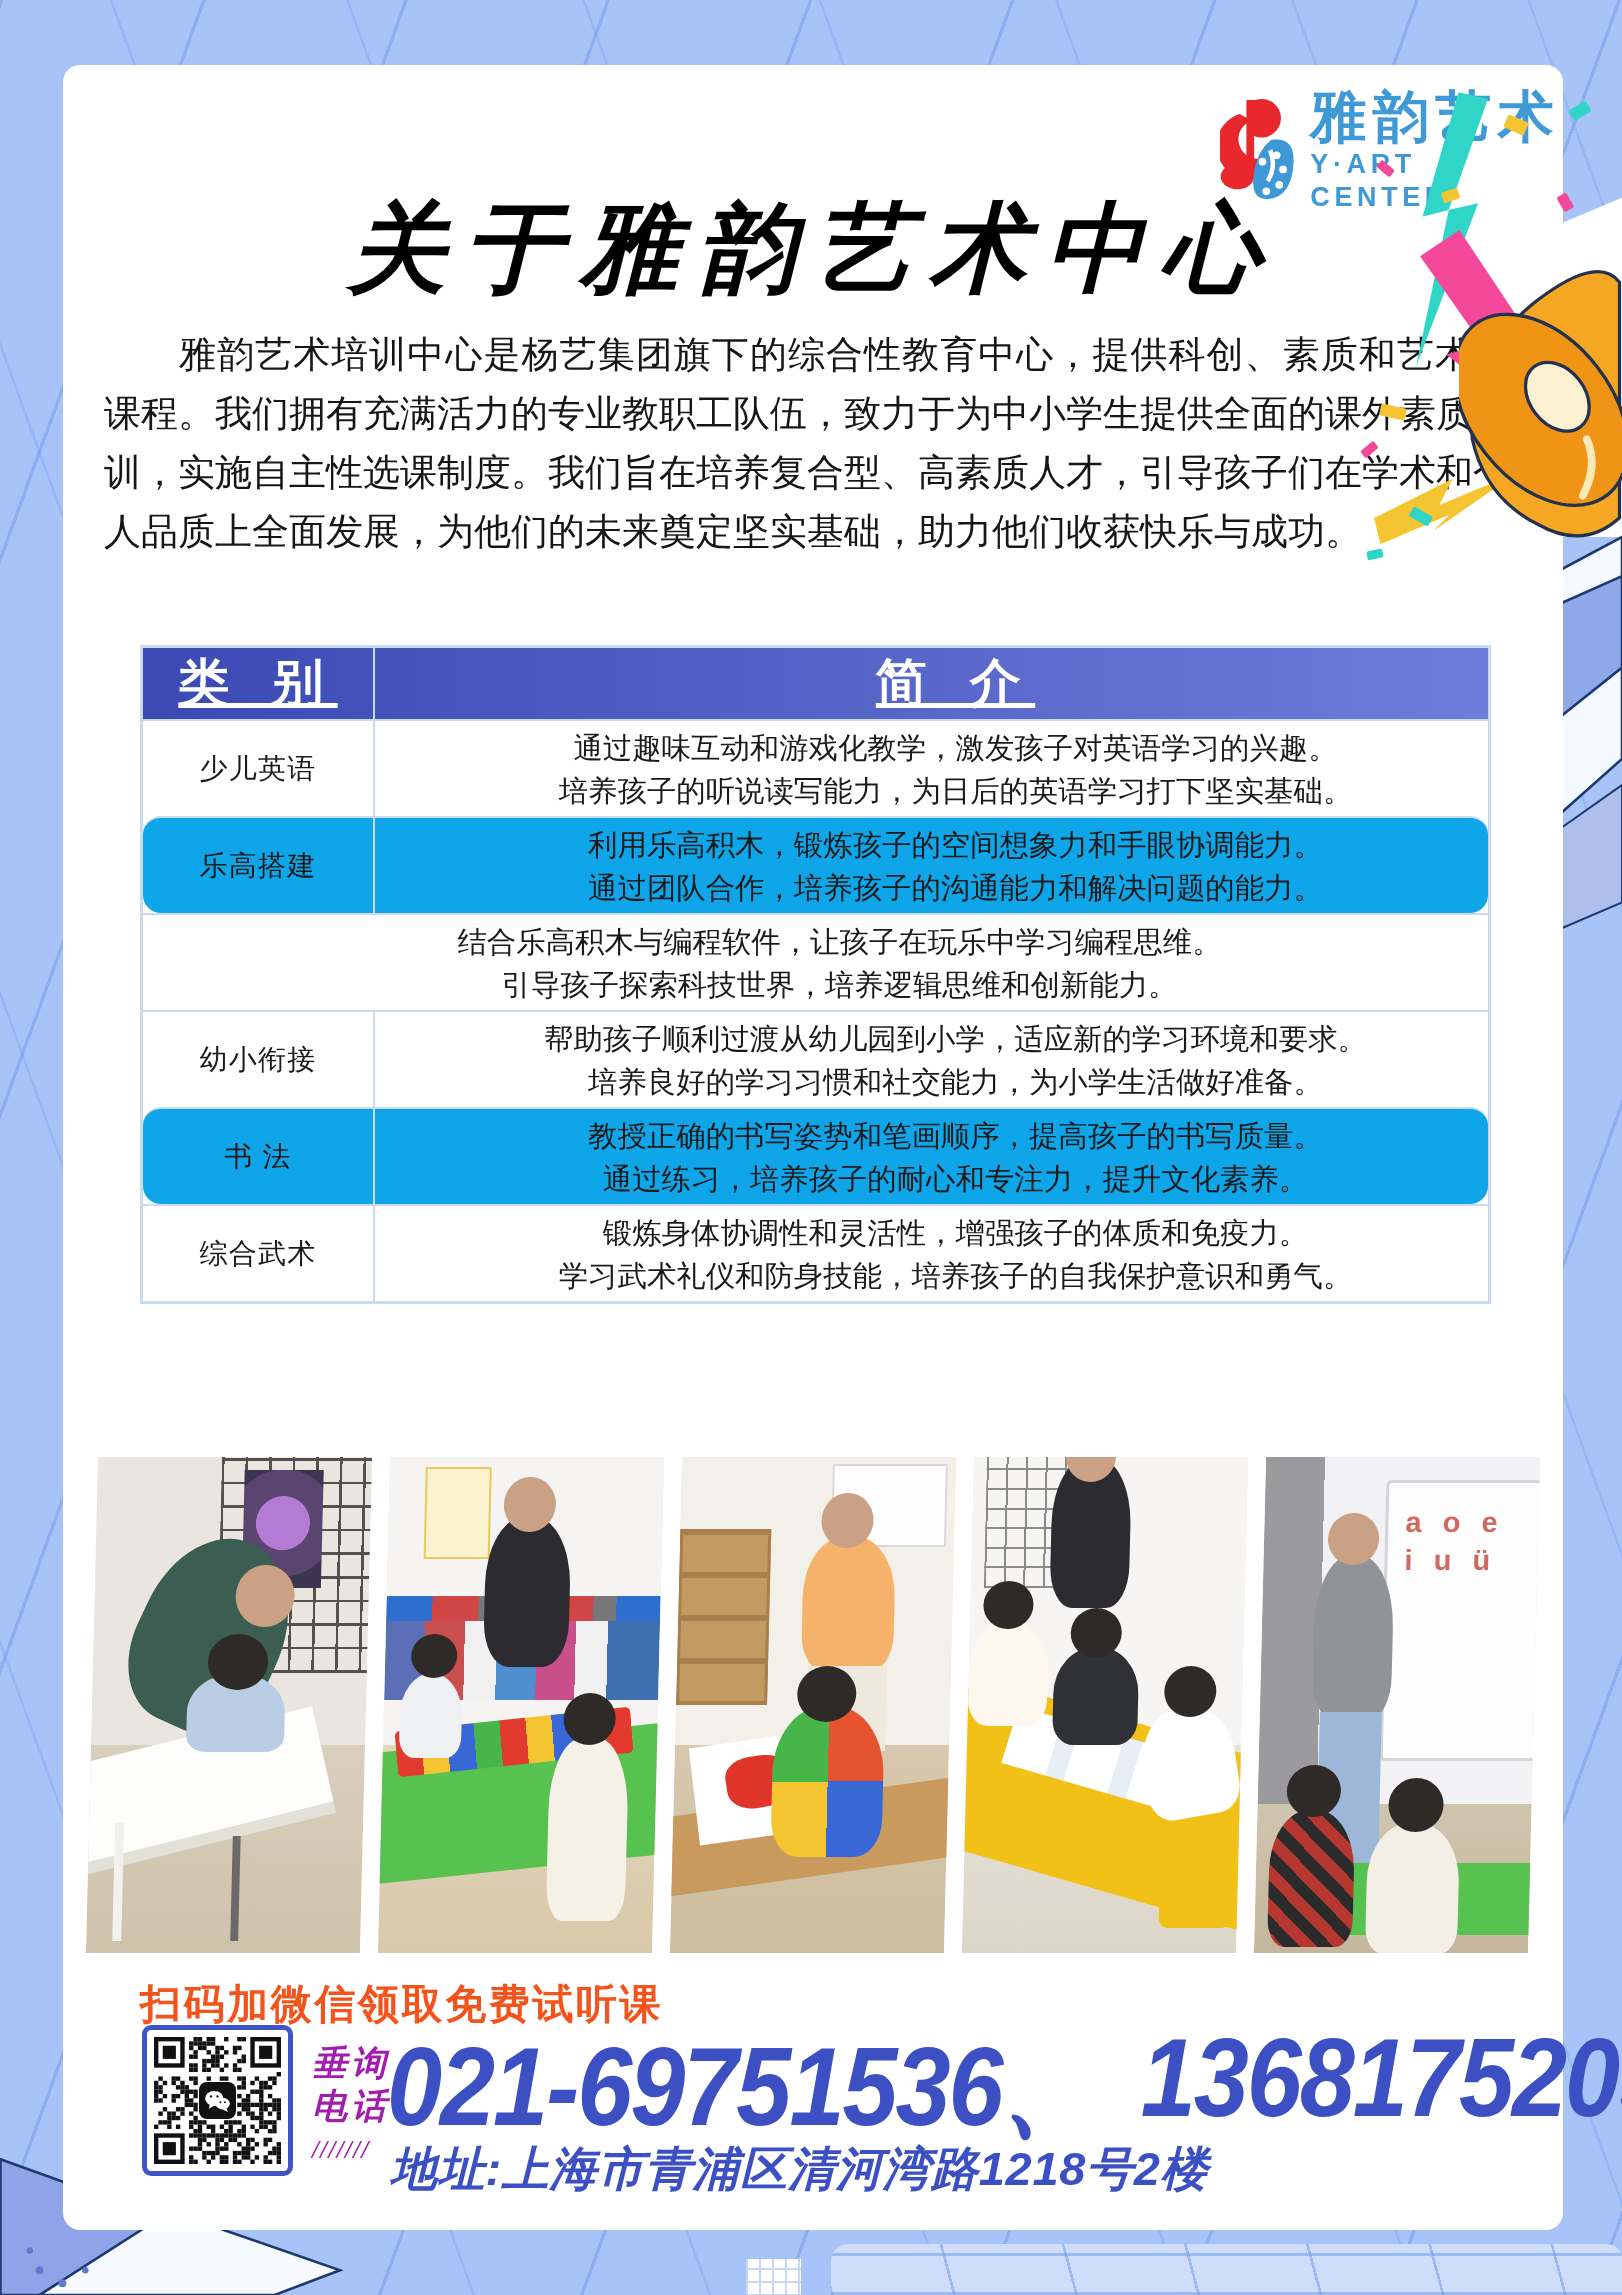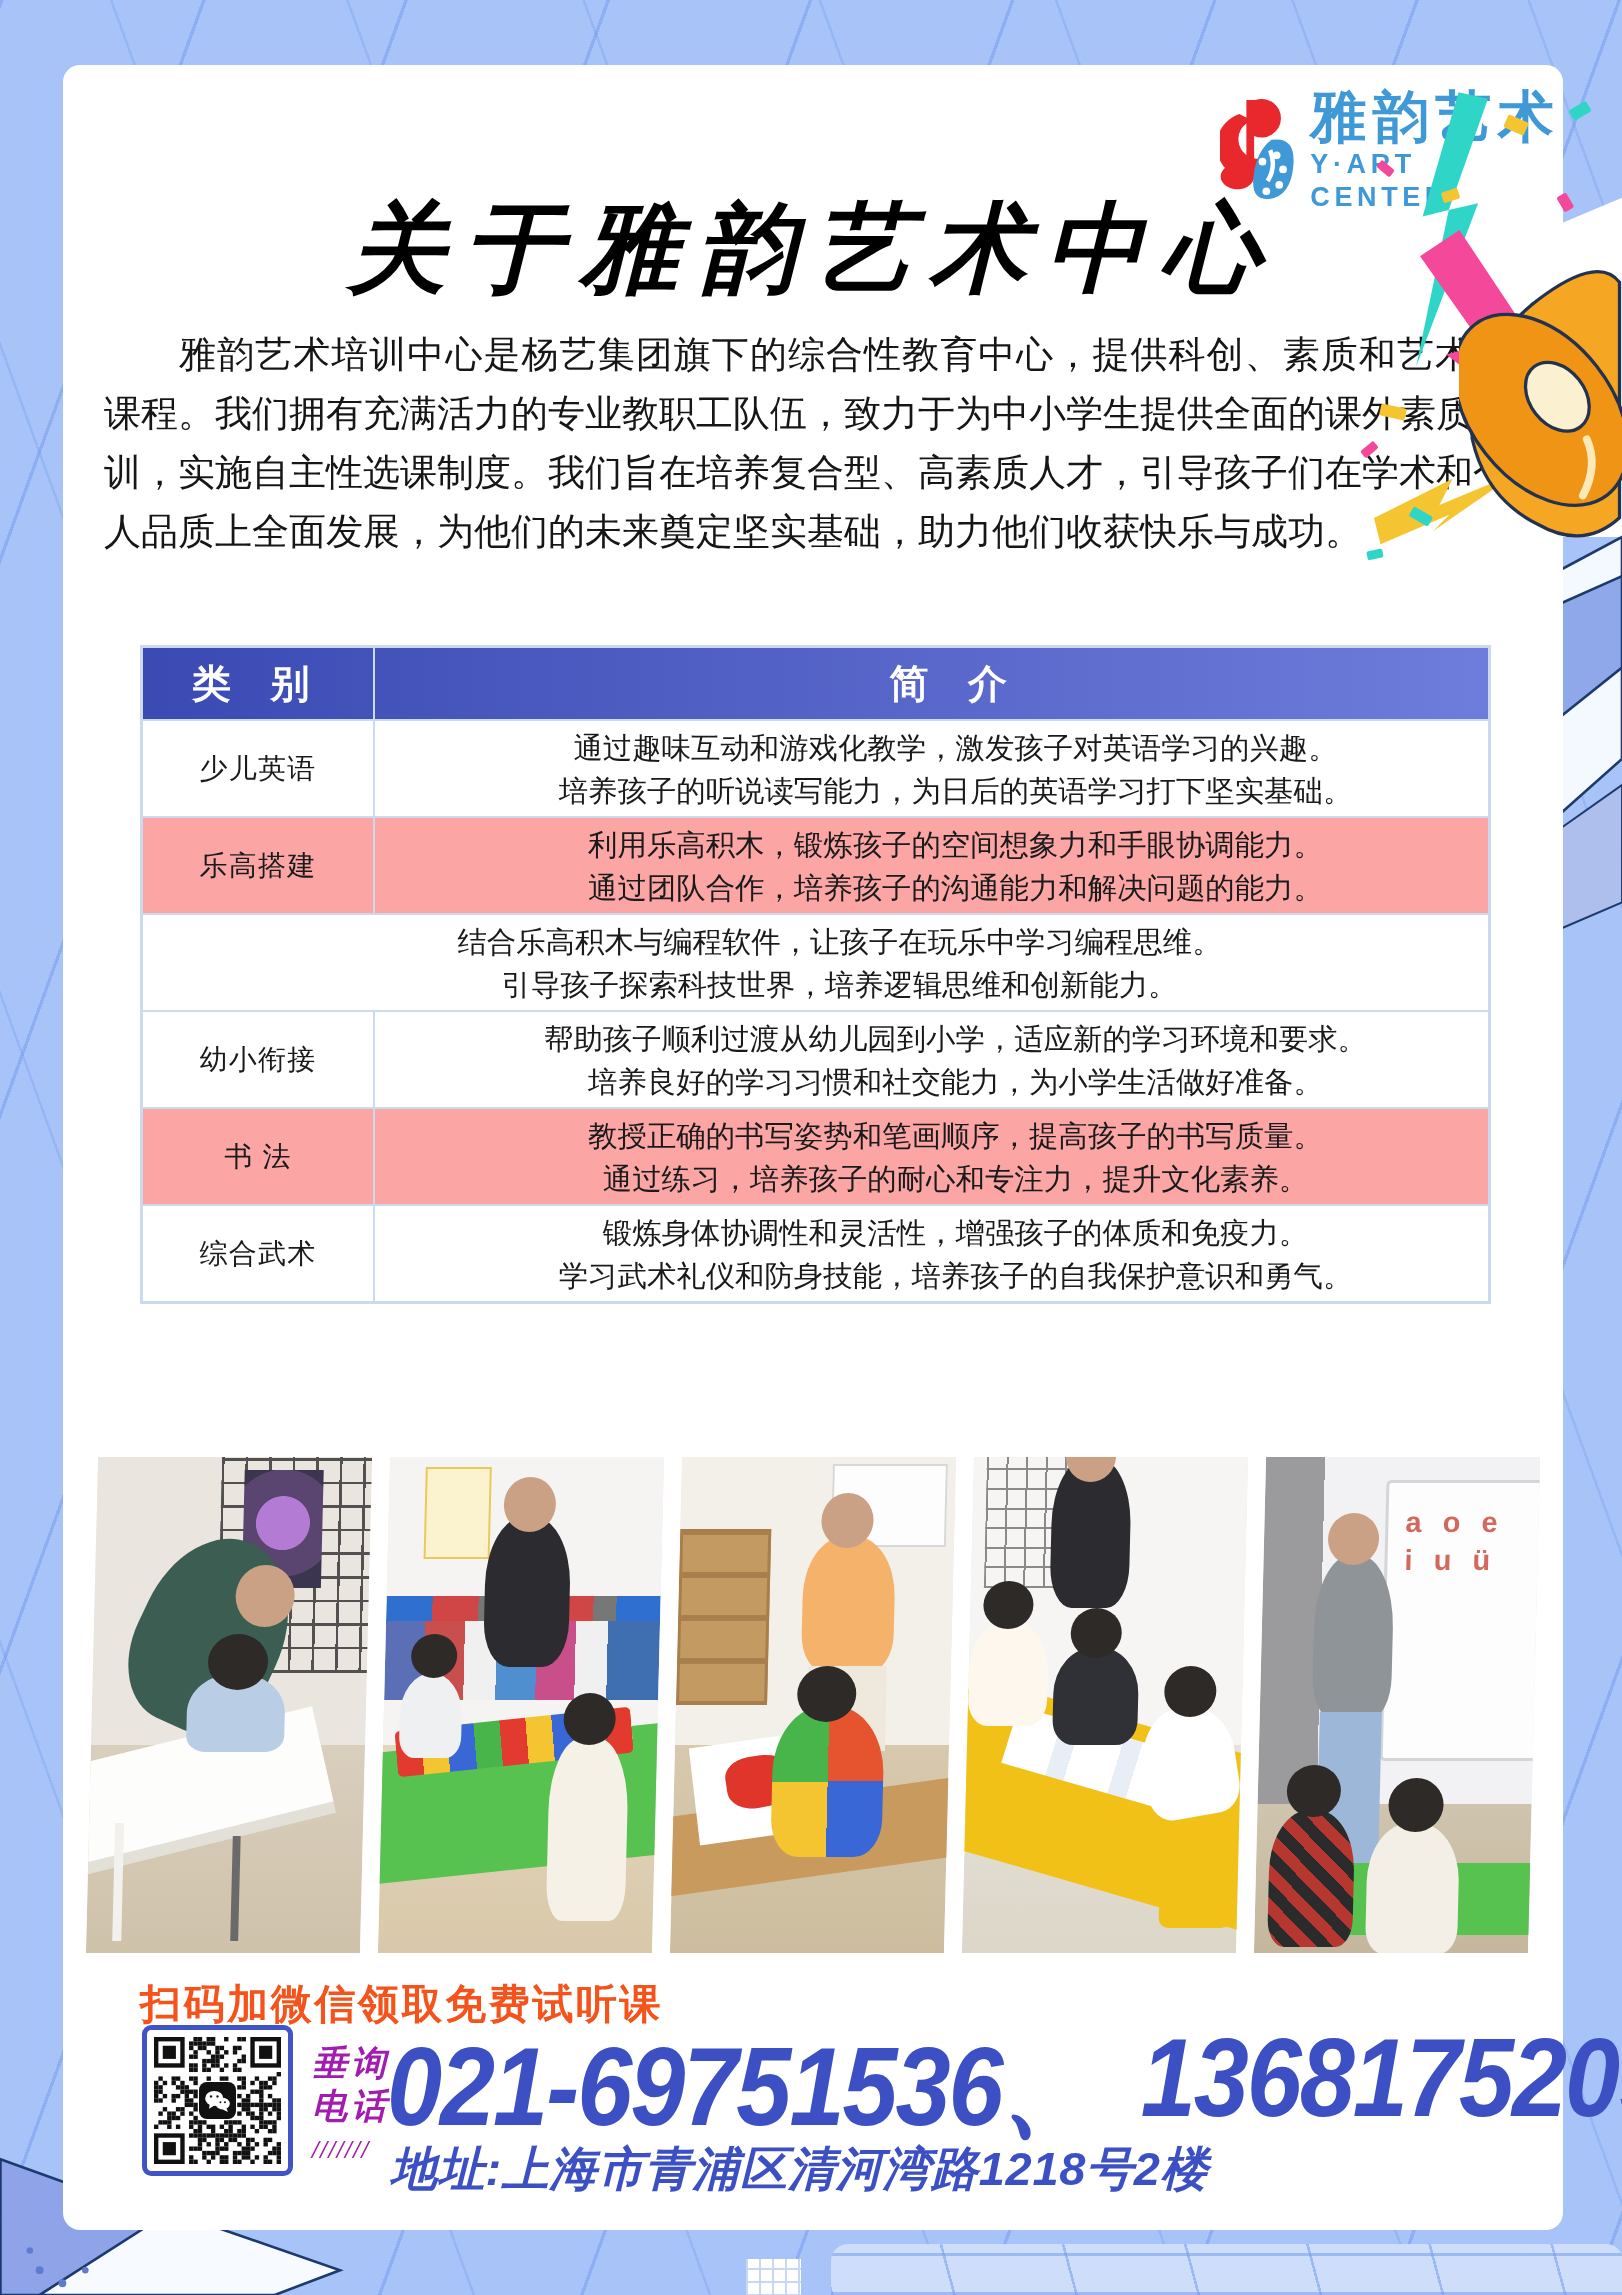--- a/index.html
+++ b/index.html
@@ -23,23 +23,23 @@
   
   .intro{position:absolute;left:41px;top:260px;width:1406px;
     font-size:37px;line-height:59px;color:#161616;text-align:justify;text-indent:75px;font-weight:500;}
   
   .tbl{position:absolute;left:77px;top:580px;width:1345px;border:3.9px solid #ccdaee;background:#fff;}
   .tr{display:flex;border-top:2.6px solid #ccdaee;}
   .tr:first-child{border-top:none;}
   .th-row{background:linear-gradient(90deg,#3b4ab3,#6e7cdb);height:71px;}
   .td-cat{width:230px;border-right:2.6px solid #ccdaee;display:flex;align-items:center;justify-content:center;}
   .td-desc{flex:1;display:flex;flex-direction:column;align-items:center;justify-content:center;margin-left:48px;}
-  .th-row .td-cat,.th-row .td-desc{color:#fff;font-size:39px;font-weight:bold;letter-spacing:14.4px;}
+  .th-row .td-cat,.th-row .td-desc{color:#fff;font-size:51px;font-weight:bold;letter-spacing:14.4px;text-decoration:underline;}
   .body-row{height:95px;}
-  .body-row.alt{background:#fca5a5;}
+  .body-row.alt{background:#0ea5e9;border-radius:18px;}
   .cat-label{font-size:28px;color:#1a1a1a;font-weight:500;letter-spacing:1.3px;}
   .desc-line{font-size:29.4px;line-height:43px;color:#1a1a1a;font-weight:500;}
   
   .photo{position:absolute;top:1392px;width:274px;height:496px;overflow:hidden;transform:skewX(-1.4deg);background:#efece6;}
   .p1{left:29.4px;} .p2{left:321px;} .p3{left:613px;} .p4{left:905px;} .p5{left:1197px;}
   .ph{position:absolute;}
   .wall{left:0;top:0;width:100%;height:58%;}
   .floor{left:0;bottom:0;width:100%;height:42%;}
   
   .p1 .wall{background:#eae6df;}

